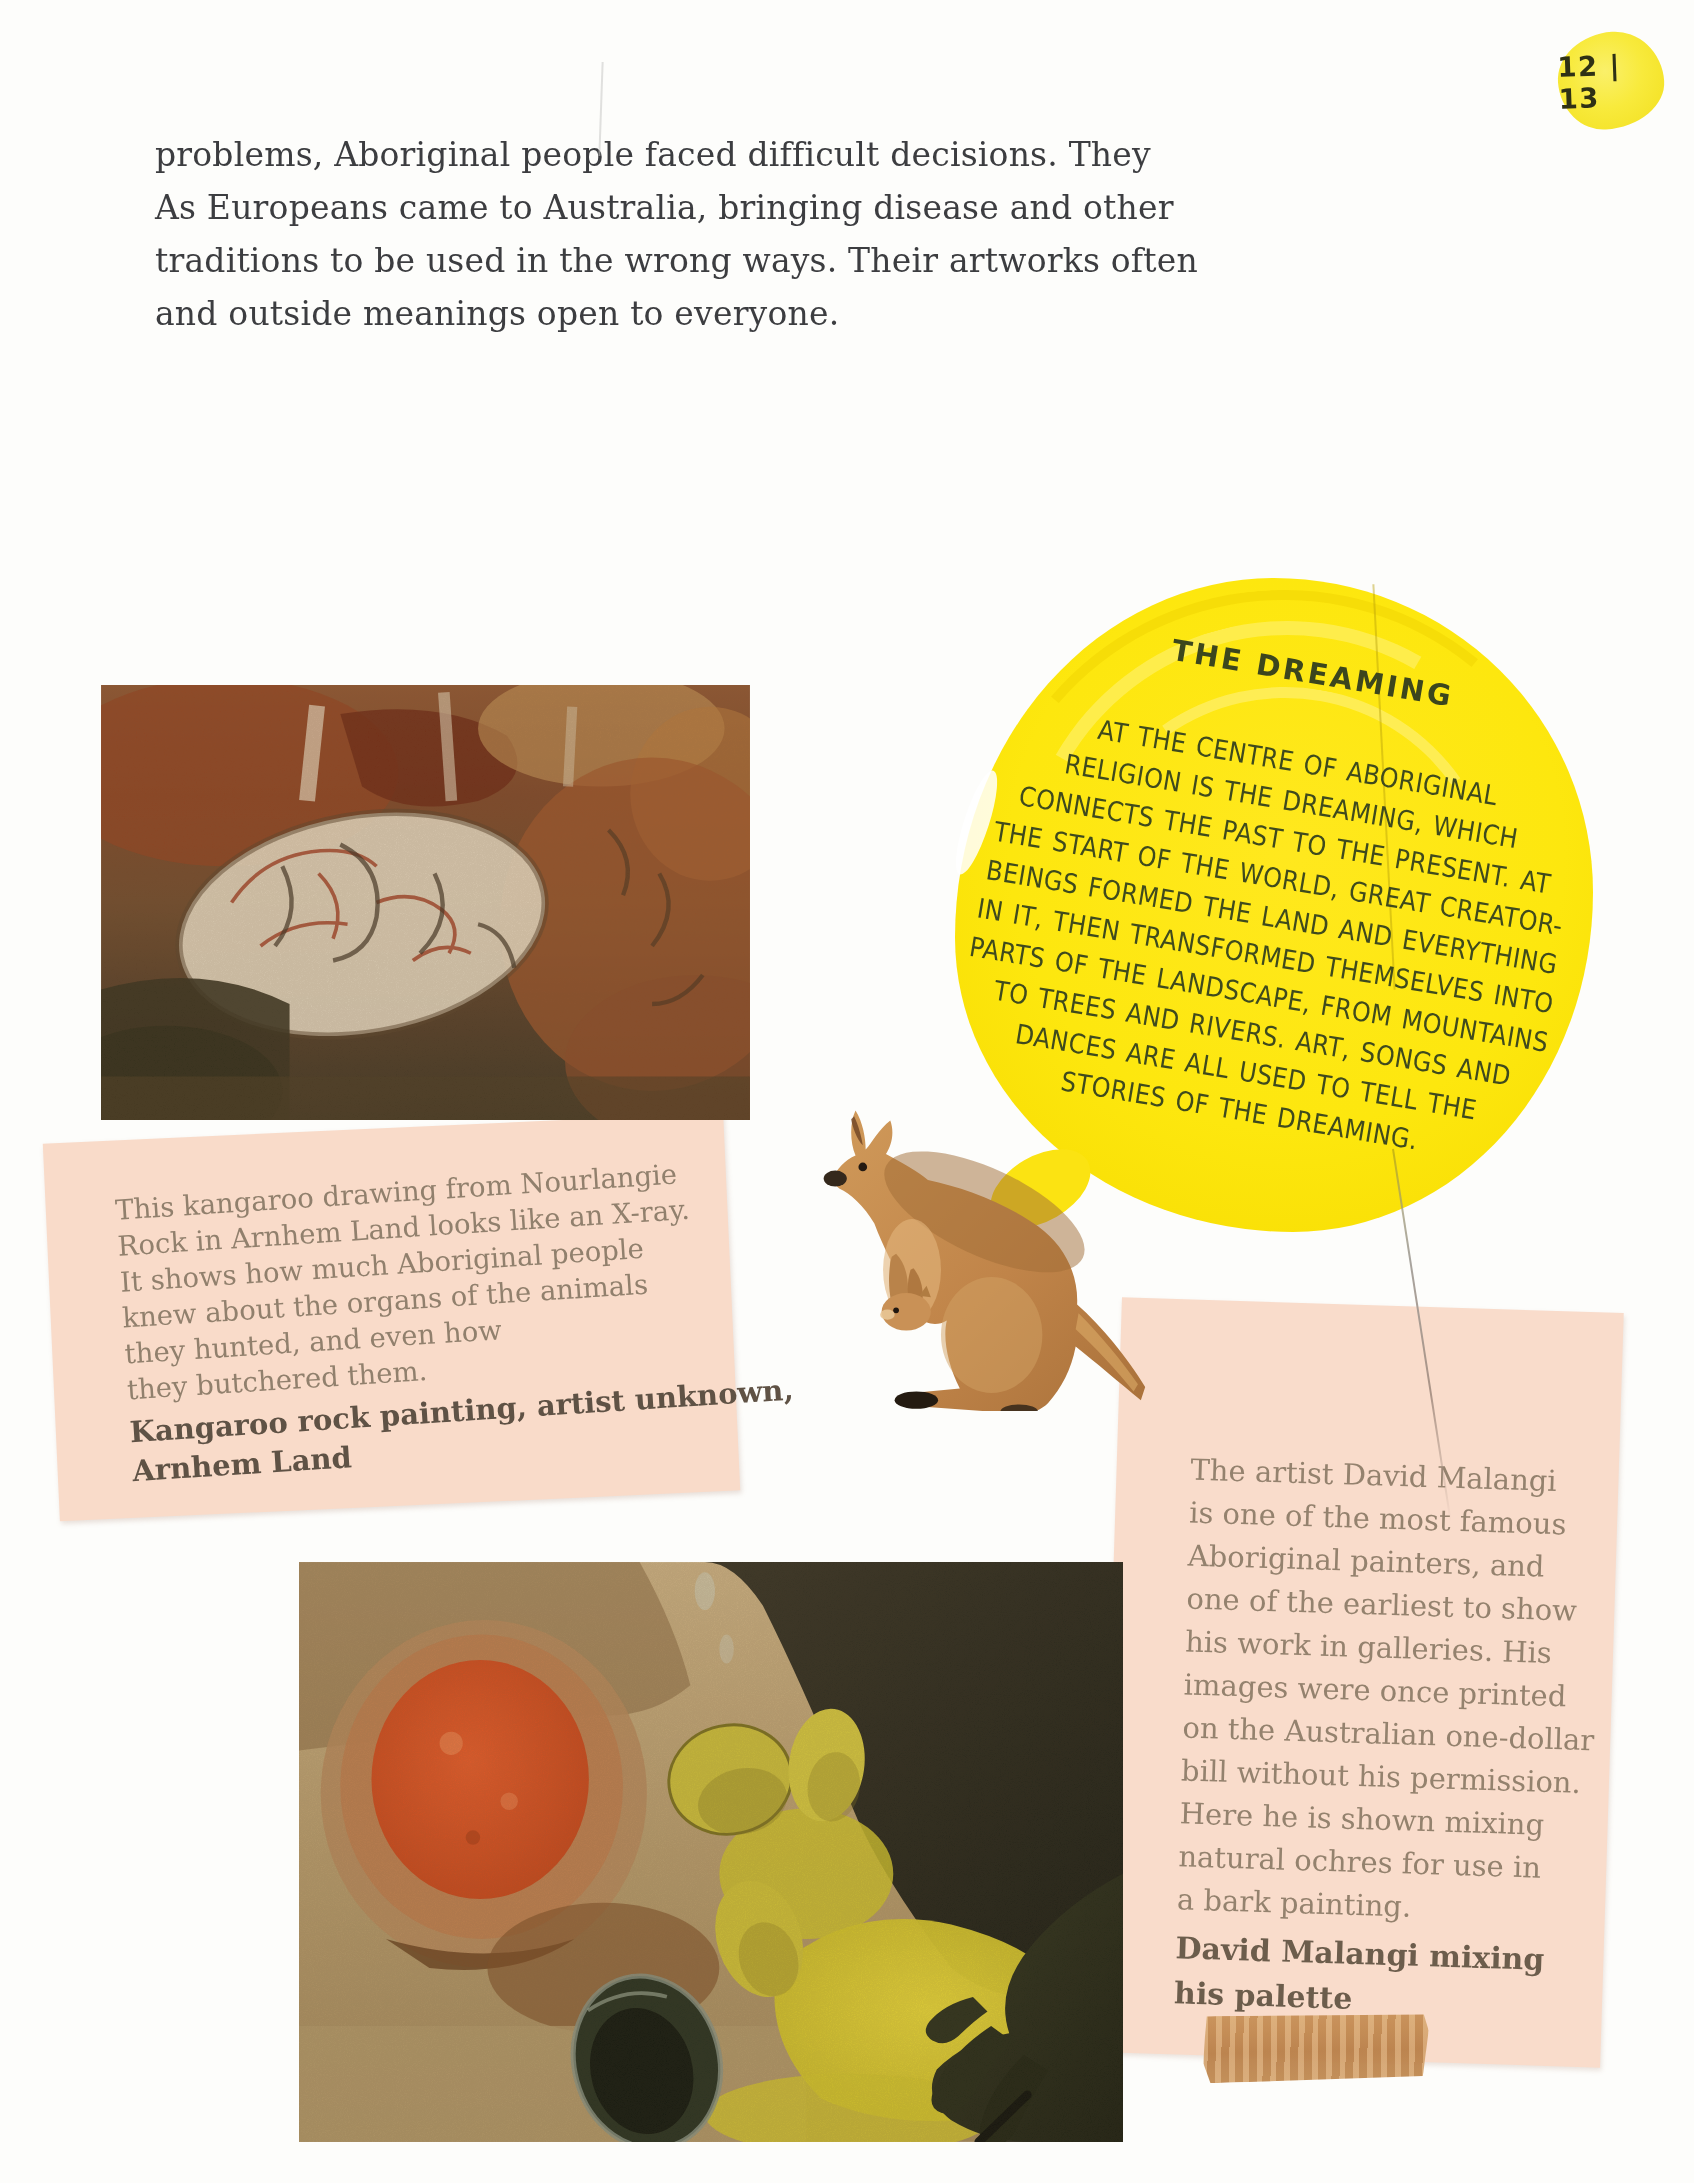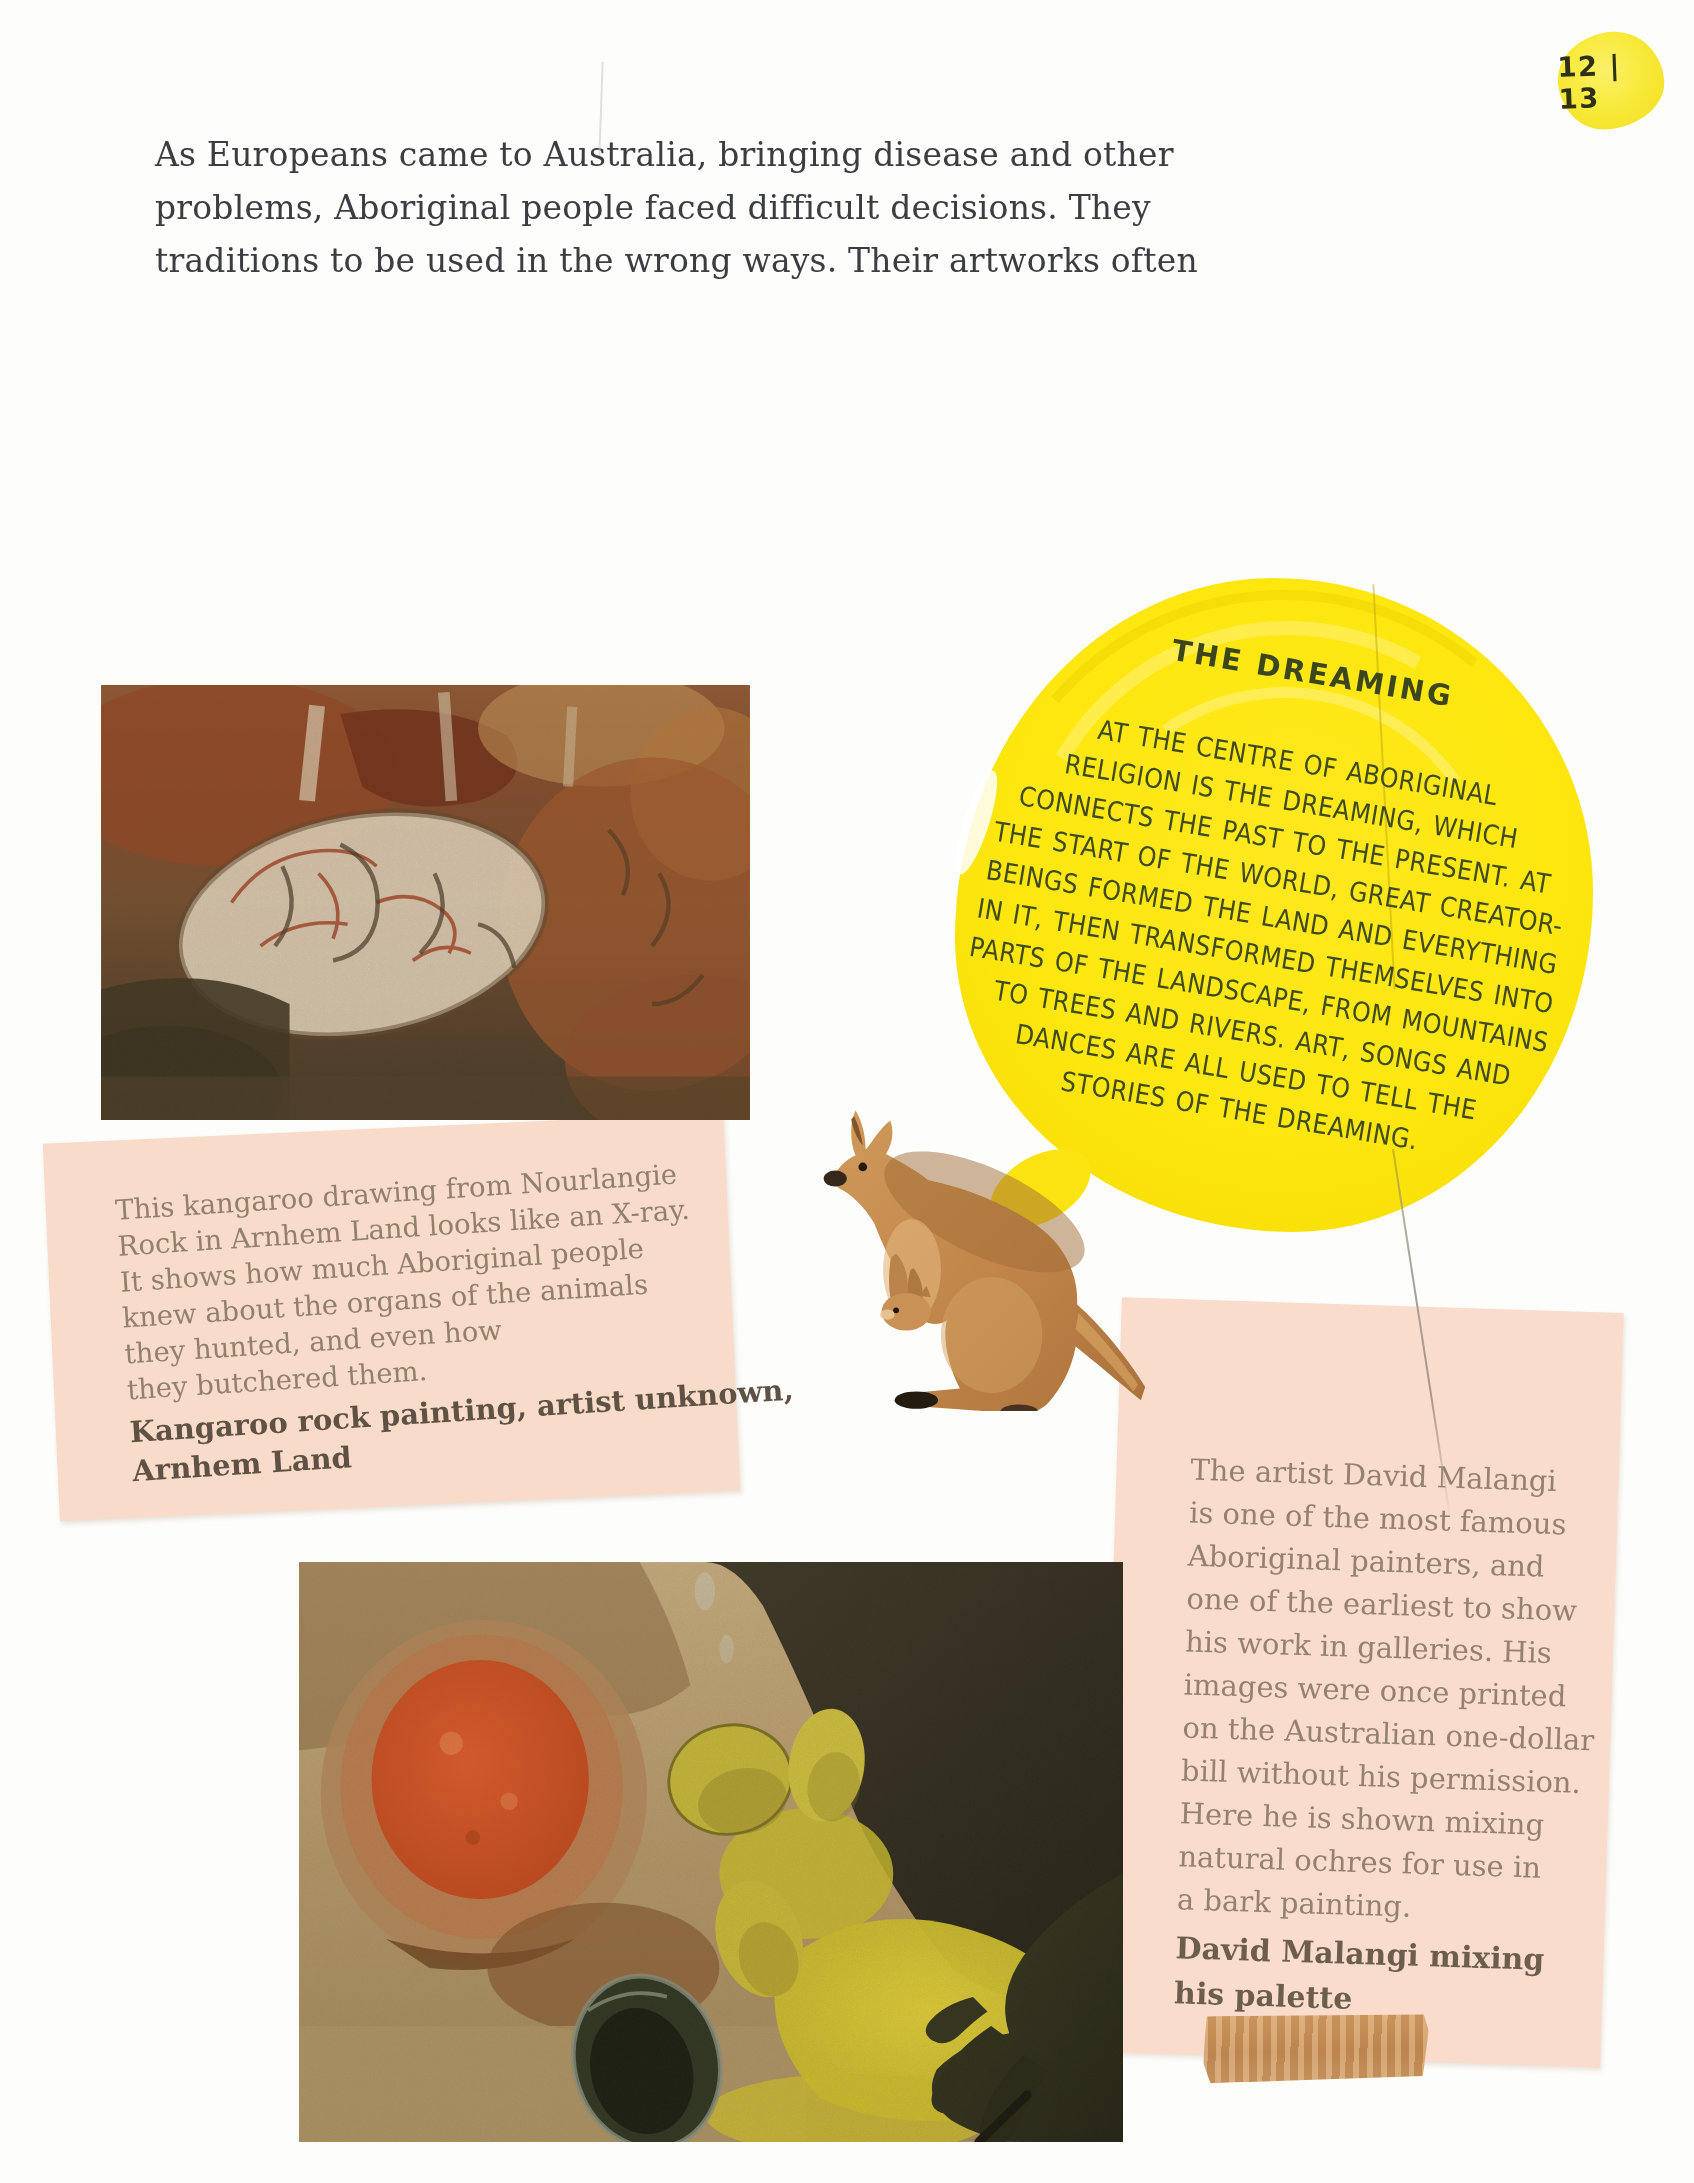--- a/index.html
+++ b/index.html
@@ -126,23 +126,24 @@
       linear-gradient(180deg,#c89057 0%, #b97f48 55%, #c08a52 100%);
     clip-path:polygon(2% 0,98% 4%,100% 28%,97% 96%,3% 100%,0 70%,1% 30%);
     transform:rotate(-1.2deg);opacity:.95;
   }
   svg{display:block;}
 </style>
 </head>
 <body>
 
 <div id="intro" class="abs">
+  <div class="line">problems, Aboriginal people faced difficult decisions. They</div>
   <div class="line">As Europeans came to Australia, bringing disease and other</div>
-  <div class="line">problems, Aboriginal people faced difficult decisions. They</div>
   <div class="line">traditions to be used in the wrong ways. Their artworks often</div>
+  <div class="line">and outside meanings open to everyone.</div>
 </div>
 
 <div id="page-badge" class="abs">
   <div class="num">12 | 13</div>
 </div>
 
 <div class="abs scan-mark" style="left:600px;top:62px;height:94px;transform:rotate(2deg);"></div>
 
 <div id="rock-figure" class="abs">
   <svg width="649" height="435" viewBox="0 0 895 600">

